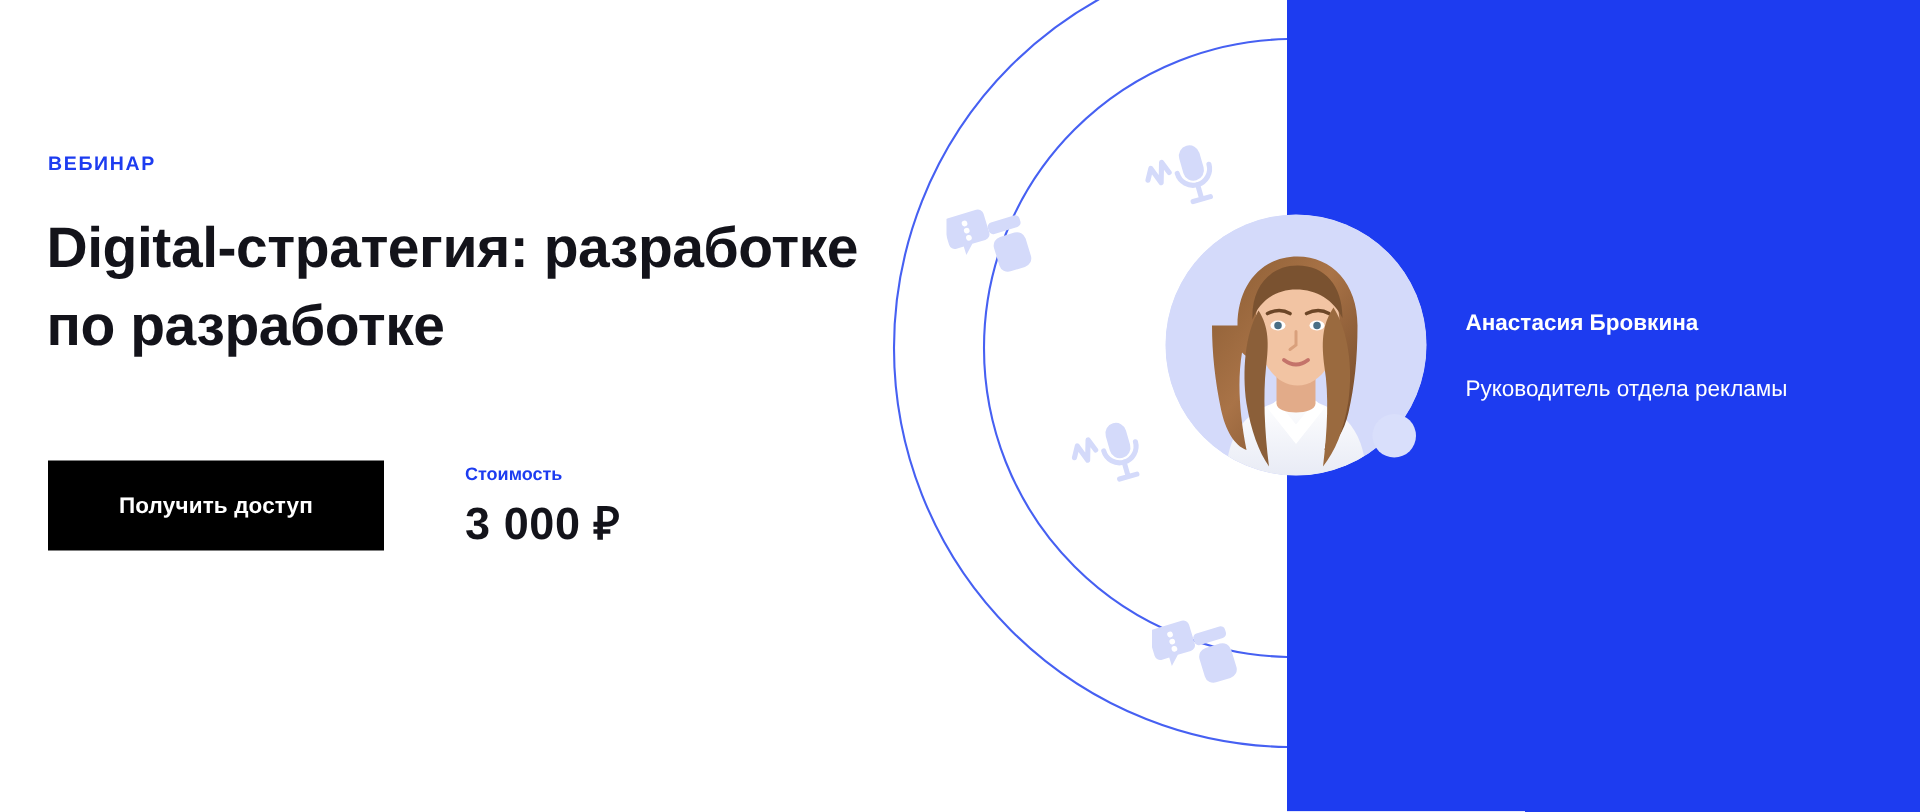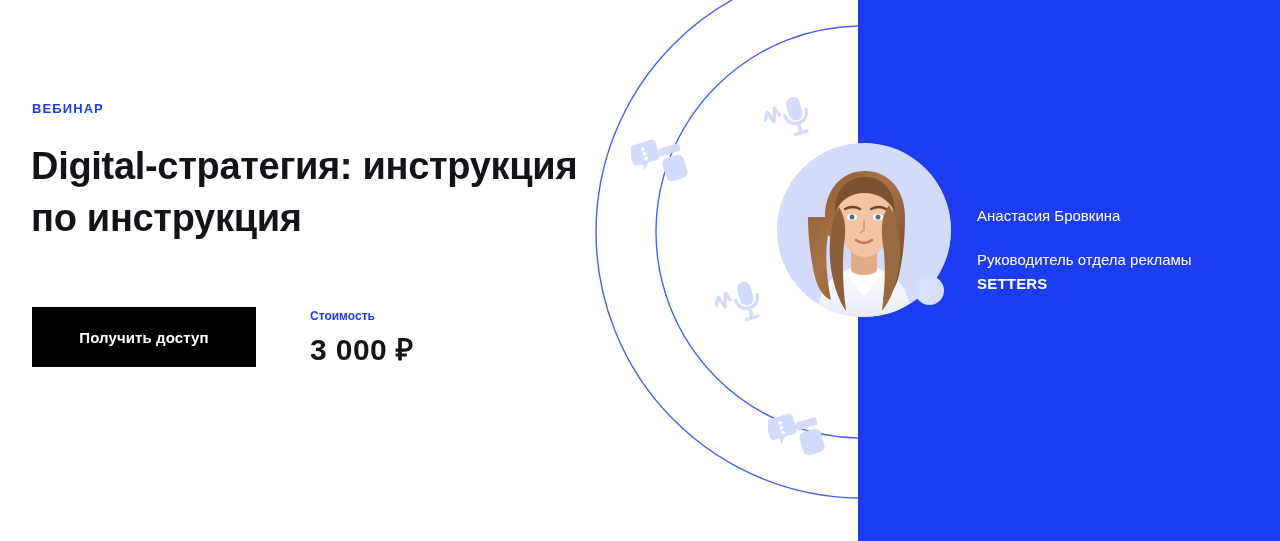--- a/index.html
+++ b/index.html
@@ -144,21 +144,21 @@
   
   .speaker {
     position: absolute;
     left: 977px;
     top: 204px;
     width: 280px;
     color: #ffffff;
   }
   .speaker-name {
     font-size: 15px;
-    font-weight: 400;
+    font-weight: 700;
     line-height: 1.55;
   }
   .speaker-role {
     font-size: 15px;
     font-weight: 400;
     line-height: 1.55;
     margin-top: 21px;
   }
   .speaker-company {
     font-size: 15px;
@@ -281,28 +281,27 @@
           <path d="M112 62c10 16 13 40 10 62-3 20-9 34-17 44 3-24 4-48 1-66-2-16-2-28 6-40z" fill="#9a6a3f"></path>
           <path d="M62 64c-9 16-11 40-8 62 3 18 8 32 15 42-3-24-4-48-2-66 2-16 2-27-5-38z" fill="#8b5f39"></path>
         </g>
       </svg>
     </div>
     <div class="avatar-badge"></div>
   </div>
 
   <div class="eyebrow">ВЕБИНАР</div>
 
-  <h1 class="headline">Digital-стратегия: инструкция по инструкция</h1>
+  <h1 class="headline">Digital-стратегия: разработке по разработке</h1>
 
   <button class="cta-button">Получить доступ</button>
 
   <div class="price-block">
     <div class="price-label">Стоимость</div>
     <div class="price-value">3 000 ₽</div>
   </div>
 
   <div class="speaker">
     <div class="speaker-name">Анастасия Бровкина</div>
     <div class="speaker-role">Руководитель отдела рекламы</div>
-    <div class="speaker-company">SETTERS</div>
   </div>
 
 </div>
 
 </body></html>

